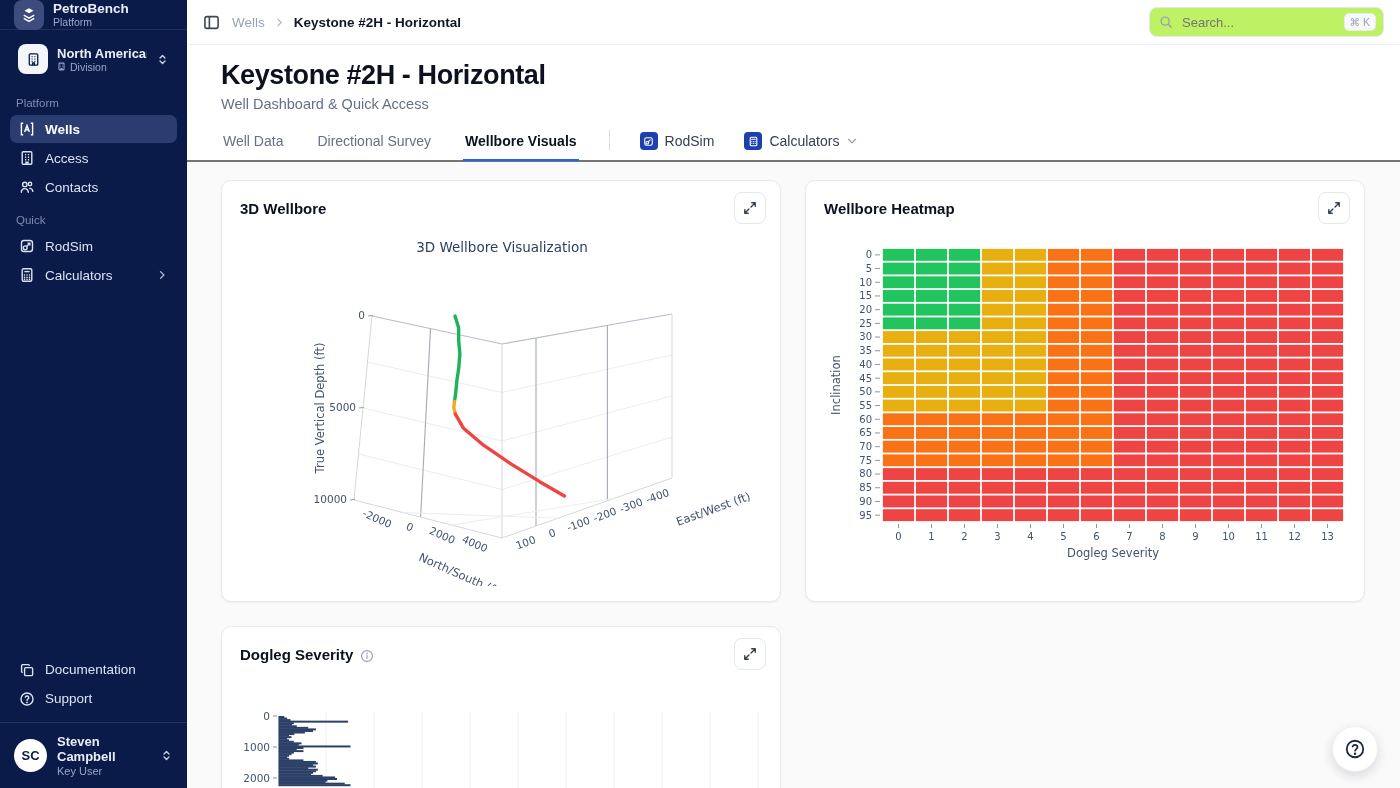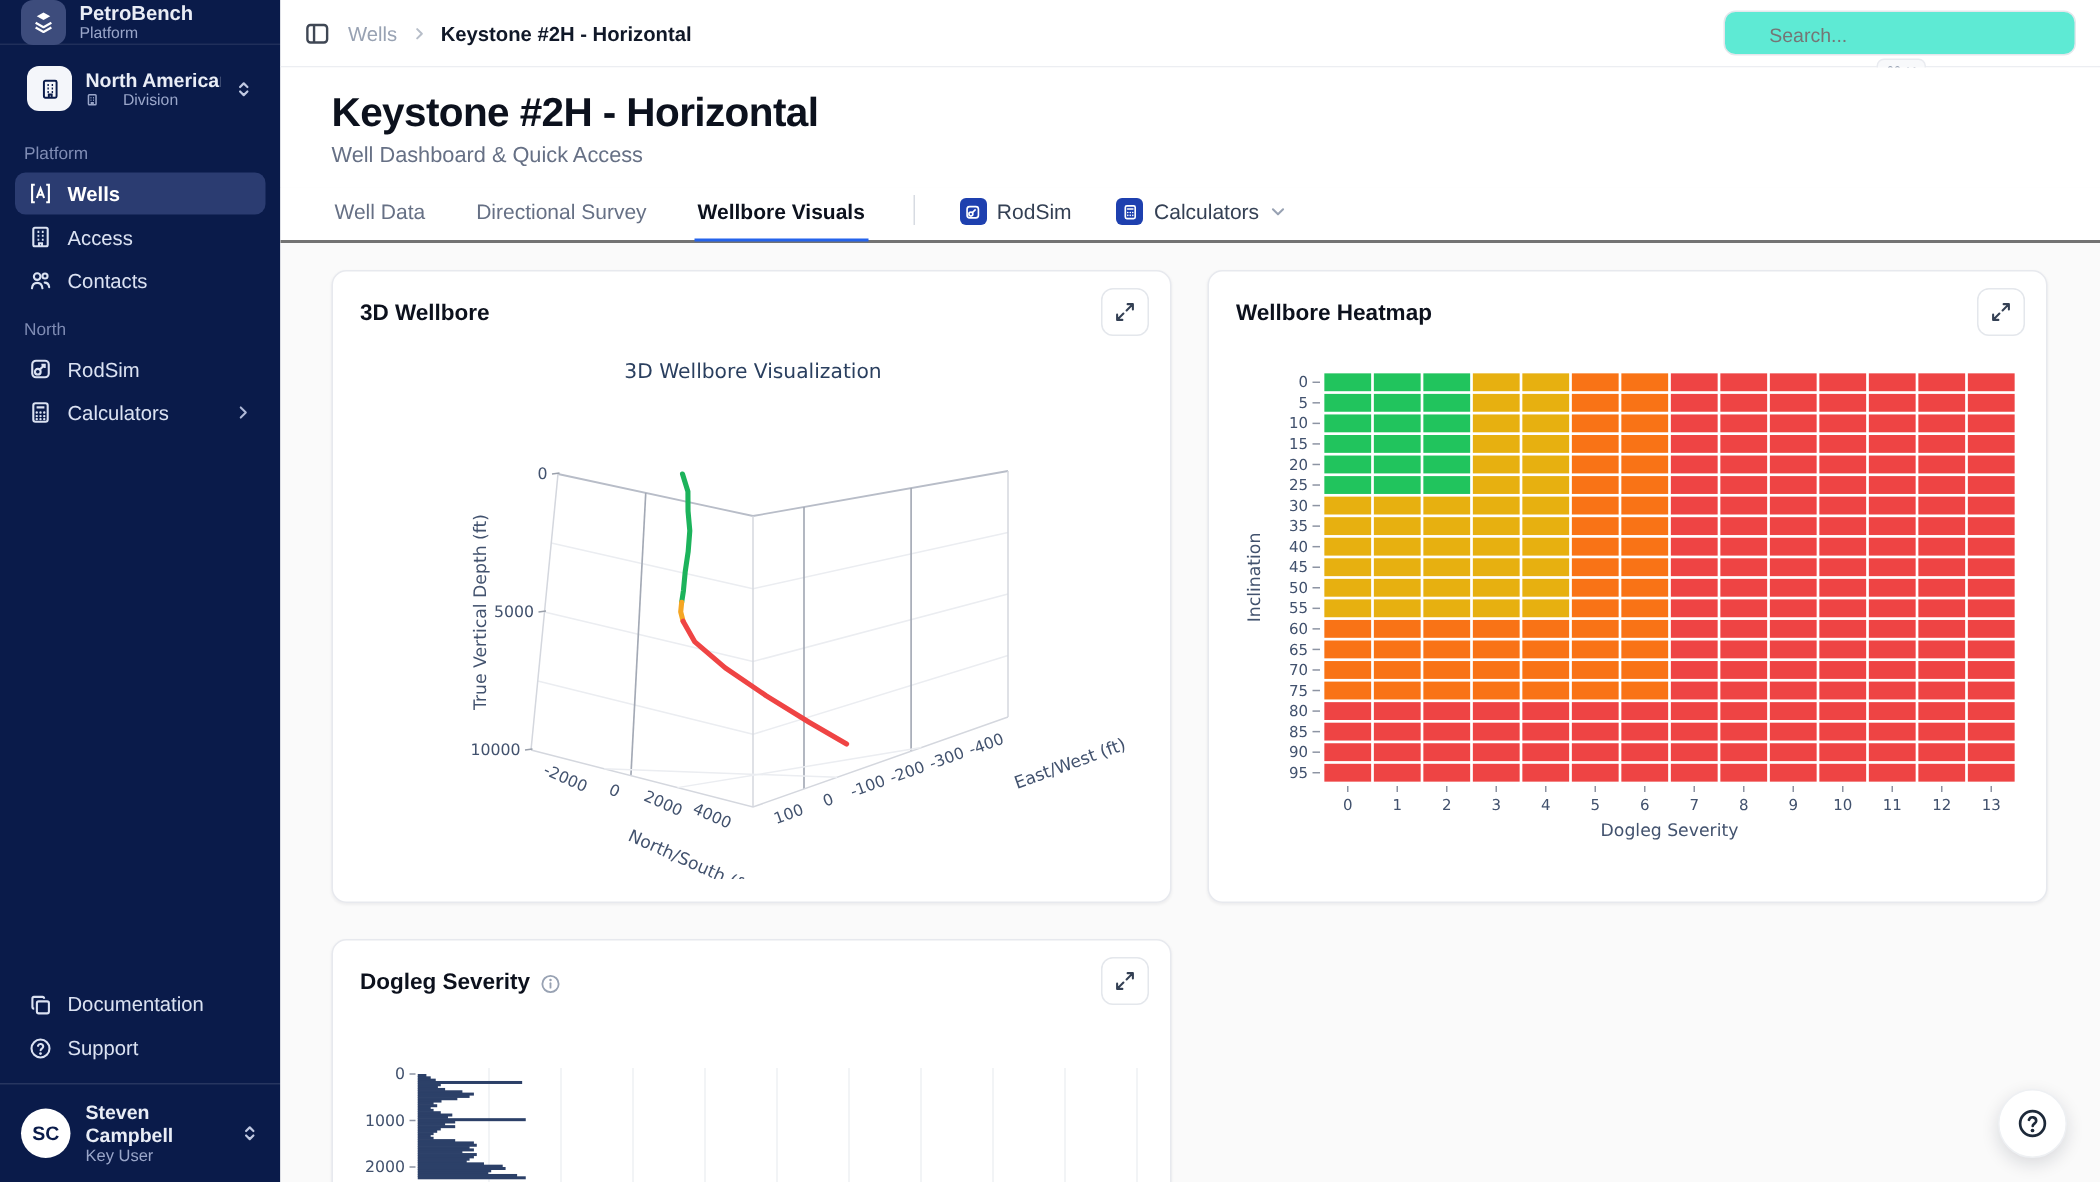--- a/index.html
+++ b/index.html
@@ -29,21 +29,21 @@
   .division {
     display:flex; align-items:center; gap:9px; margin:9px 12px 2px;
     padding:5px 6px; border-radius:8px; cursor:pointer;
   }
   .division-icon {
     width:30px; height:30px; border-radius:8px; background:#f4f6fa; flex-shrink:0;
     display:flex; align-items:center; justify-content:center; color:#0a1b4a;
   }
   .division-text { flex:1; min-width:0; }
   .division-name { font-size:13px; font-weight:700; white-space:nowrap; overflow:hidden; }
-  .division-sub { font-size:10.5px; color:#9aa6c9; display:flex; align-items:center; gap:16px; }
+  .division-sub { font-size:10.5px; color:#9aa6c9; display:flex; align-items:center; gap:4px; }
   .nav { flex:1; padding:4px 0; }
   .nav-label { font-size:11.5px; color:#7f8cb4; padding:12px 16px 5px; }
   .nav-item {
     display:flex; align-items:center; gap:10px; margin:1px 10px;
     padding:6px 9px; border-radius:7px; font-size:13.5px; color:#dbe2f2;
     cursor:pointer;
   }
   .nav-item.active { background:#2b3c71; color:#ffffff; font-weight:600; }
   .nav-item .spacer { flex:1; }
   .nav-item svg, .footer-item svg { flex-shrink:0; }
@@ -71,21 +71,21 @@
     height:45px; background:#fff; border-bottom:1px solid #eceef2;
     display:flex; align-items:center; padding:0 16px; gap:12px; flex-shrink:0;
   }
   .panel-toggle { color:#3f4754; display:flex; cursor:pointer; }
   .crumbs { display:flex; align-items:center; gap:9px; font-size:13.5px; }
   .crumb-muted { color:#98a2b3; cursor:pointer; }
   .crumb-sep { color:#b7bec9; font-size:12px; }
   .crumb-current { color:#101828; font-weight:600; }
   .search {
     margin-left:auto; width:235px; height:30px; border:1px solid #e4e7ec; border-radius:8px;
-    background:#5eead4; display:flex; align-items:center; gap:7px; padding:0 7px 0 9px; color:#98a2b3;flex-direction:column;
+    background:#bef264; display:flex; align-items:center; gap:7px; padding:0 7px 0 9px; color:#98a2b3;
   }
   .search input {
     border:0; outline:0; flex:1; min-width:0; font-size:13px; color:#344054; background:transparent;
     font-family:"Liberation Sans", sans-serif;
   }
   .kbd {
     font-size:10.5px; color:#98a2b3; border:1px solid #e9ebf0; background:#f8f9fb;
     border-radius:5px; padding:2px 5px; white-space:nowrap;
   }
 
@@ -195,21 +195,21 @@
       <div class="nav-item">
         <svg width="16" height="16" viewBox="0 0 16 16" fill="none" stroke="currentColor" stroke-width="1.4" stroke-linecap="round">
             <circle cx="5.8" cy="5.4" r="2.2"></circle>
             <path d="M2.3 13.2c.3-2.4 1.8-3.6 3.5-3.6s3.2 1.2 3.5 3.6"></path>
             <circle cx="11" cy="5" r="1.7"></circle>
             <path d="M10.8 9.4c1.6 0 2.7 1 3 3"></path>
           </svg>
         <span>Contacts</span>
       </div>
 
-      <div class="nav-label">North</div>
+      <div class="nav-label">Quick</div>
 
       <div class="nav-item">
         <svg width="16" height="16" viewBox="0 0 16 16" fill="none" stroke="currentColor" stroke-width="1.4">
             <rect x="2.5" y="2.5" width="11" height="11" rx="2.5"></rect>
             <circle cx="6.2" cy="9.8" r="1.9"></circle>
             <path d="M7.6 8.4l3.2-3.2M10.8 7.4V5.2H8.6"></path>
           </svg>
         <span>RodSim</span>
       </div>
 

